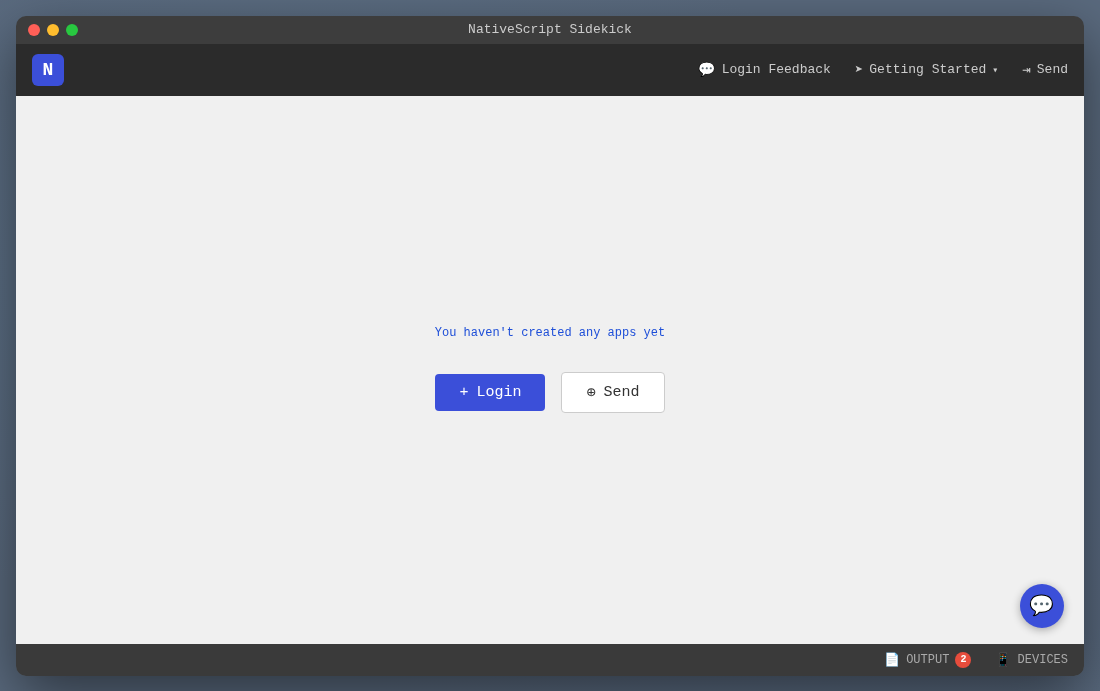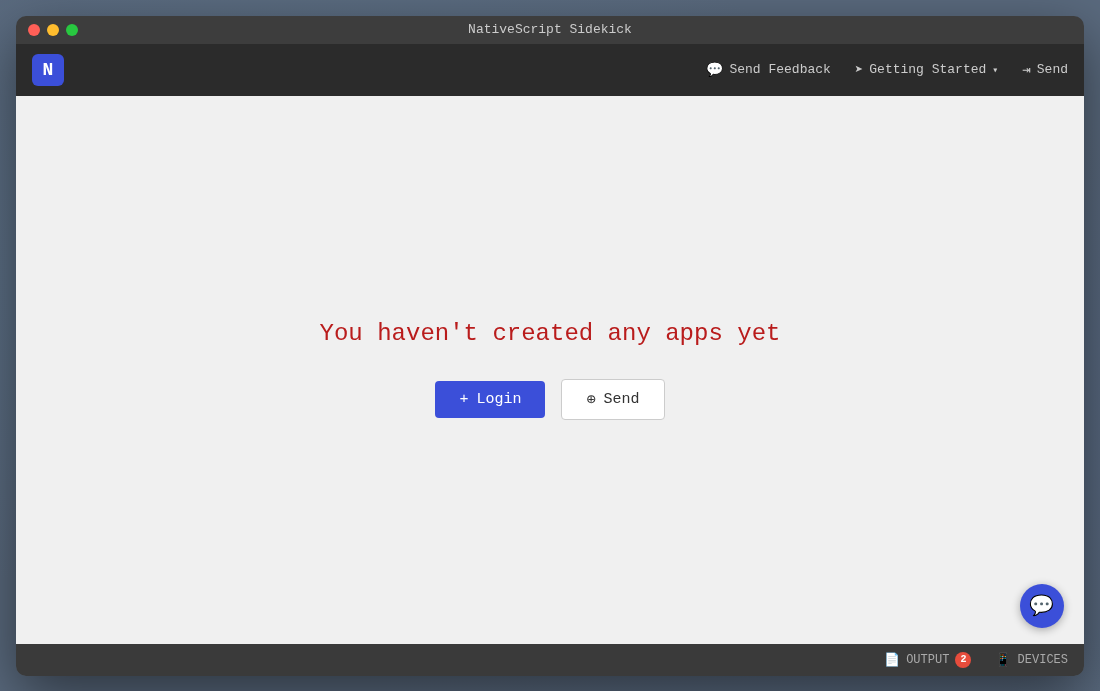--- a/index.html
+++ b/index.html
@@ -114,22 +114,22 @@
       flex: 1;
       background: #f0f0f0;
       display: flex;
       align-items: center;
       justify-content: center;
       flex-direction: column;
       gap: 32px;
     }
 
     .empty-message {
-      color: #b91c1c;
-      font-size: 24px;
+      color: #1d4ed8;
+      font-size: 12px;
       font-weight: 400;
     }
 
     .action-buttons {
       display: flex;
       gap: 16px;
       align-items: center;
     }
 
     .btn-create {
@@ -259,21 +259,21 @@
     </div>
 
     <div class="navbar">
       <div class="navbar-logo">
         <span>N</span>
       </div>
 
       <div class="navbar-actions">
         <a class="navbar-action">
           <span class="navbar-action-icon">💬</span>
-          <span>Send Feedback</span>
+          <span>Login Feedback</span>
         </a>
         <a class="navbar-action">
           <span class="navbar-action-icon">➤</span>
           <span>Getting Started</span>
           <span class="chevron-icon">▾</span>
         </a>
         <a class="navbar-action">
           <span class="navbar-action-icon">⇥</span>
           <span>Send</span>
         </a>

